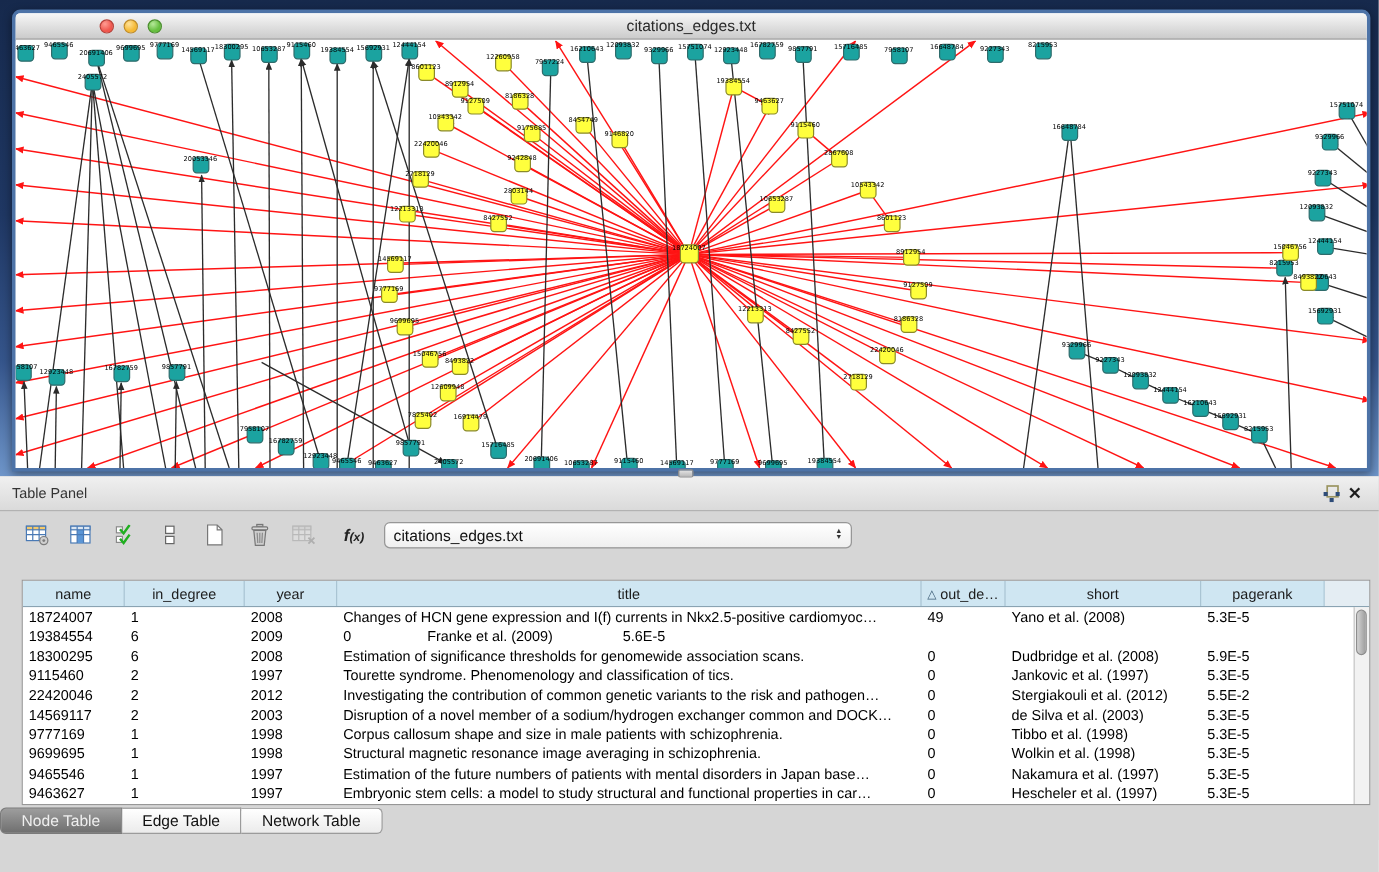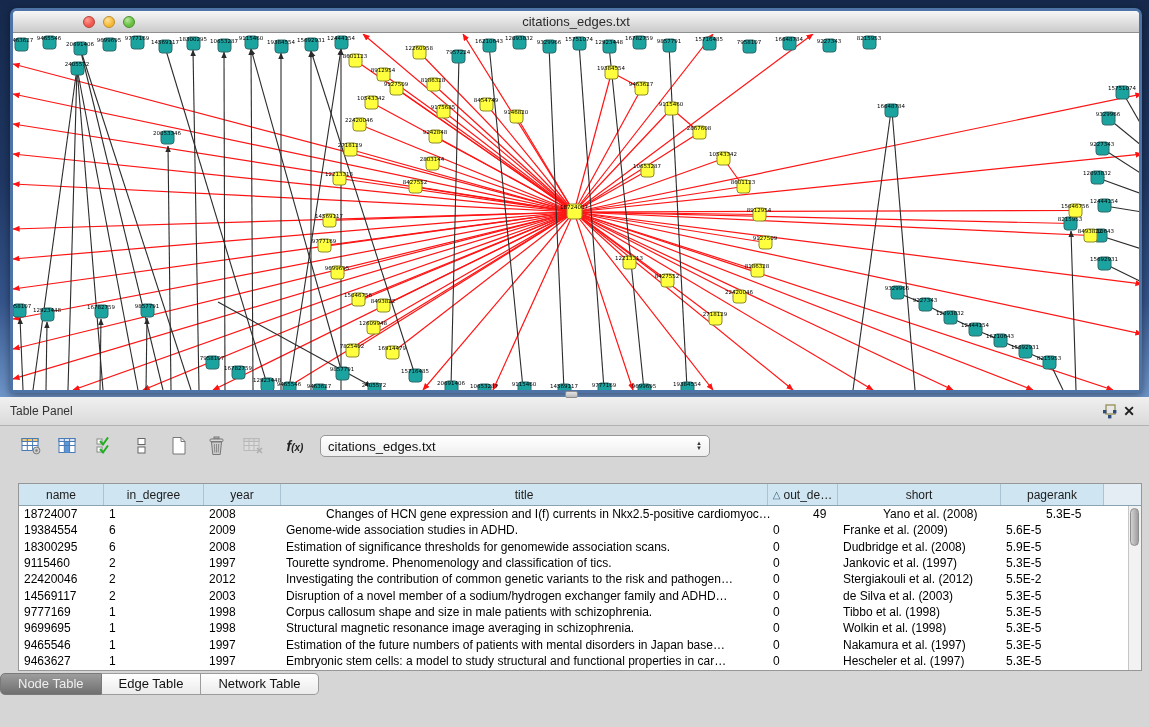--- a/index.html
+++ b/index.html
@@ -547,30 +547,29 @@
           <div class="th" style="width: 103px;">
             <span>pagerank</span>
           </div>
           <div class="th th-filler"></div>
         </div>
       <div class="tbody" id="tbody">
           <div class="tr">
             <div class="td" style="width: 85px;">18724007</div>
             <div class="td" style="width: 100px;">1</div>
             <div class="td" style="width: 77px;">2008</div>
-            <div class="td" style="width: 487px; margin-left: 40px;">Changes of HCN gene expression and I(f) currents in Nkx2.5-positive cardiomyoc…</div>
+            <div class="td" style="width: 487px;">Changes of HCN gene expression and I(f) currents in Nkx2.5-positive cardiomyoc…</div>
             <div class="td" style="width: 70px;">49</div>
             <div class="td" style="width: 163px;">Yano et al. (2008)</div>
             <div class="td" style="width: 103px;">5.3E-5</div>
           </div>
           <div class="tr">
             <div class="td" style="width: 85px;">19384554</div>
             <div class="td" style="width: 100px;">6</div>
             <div class="td" style="width: 77px;">2009</div>
-            <div class="td" style="width: 487px;">Genome-wide association studies in ADHD.</div>
             <div class="td" style="width: 70px;">0</div>
             <div class="td" style="width: 163px;">Franke et al. (2009)</div>
             <div class="td" style="width: 103px;">5.6E-5</div>
           </div>
           <div class="tr">
             <div class="td" style="width: 85px;">18300295</div>
             <div class="td" style="width: 100px;">6</div>
             <div class="td" style="width: 77px;">2008</div>
             <div class="td" style="width: 487px;">Estimation of significance thresholds for genomewide association scans.</div>
             <div class="td" style="width: 70px;">0</div>
@@ -592,21 +591,21 @@
             <div class="td" style="width: 77px;">2012</div>
             <div class="td" style="width: 487px;">Investigating the contribution of common genetic variants to the risk and pathogen…</div>
             <div class="td" style="width: 70px;">0</div>
             <div class="td" style="width: 163px;">Stergiakouli et al. (2012)</div>
             <div class="td" style="width: 103px;">5.5E-2</div>
           </div>
           <div class="tr">
             <div class="td" style="width: 85px;">14569117</div>
             <div class="td" style="width: 100px;">2</div>
             <div class="td" style="width: 77px;">2003</div>
-            <div class="td" style="width: 487px;">Disruption of a novel member of a sodium/hydrogen exchanger family and ADHD…</div>
+            <div class="td" style="width: 487px;">Disruption of a novel member of a sodium/hydrogen exchanger common and DOCK…</div>
             <div class="td" style="width: 70px;">0</div>
             <div class="td" style="width: 163px;">de Silva et al. (2003)</div>
             <div class="td" style="width: 103px;">5.3E-5</div>
           </div>
           <div class="tr">
             <div class="td" style="width: 85px;">9777169</div>
             <div class="td" style="width: 100px;">1</div>
             <div class="td" style="width: 77px;">1998</div>
             <div class="td" style="width: 487px;">Corpus callosum shape and size in male patients with schizophrenia.</div>
             <div class="td" style="width: 70px;">0</div>

